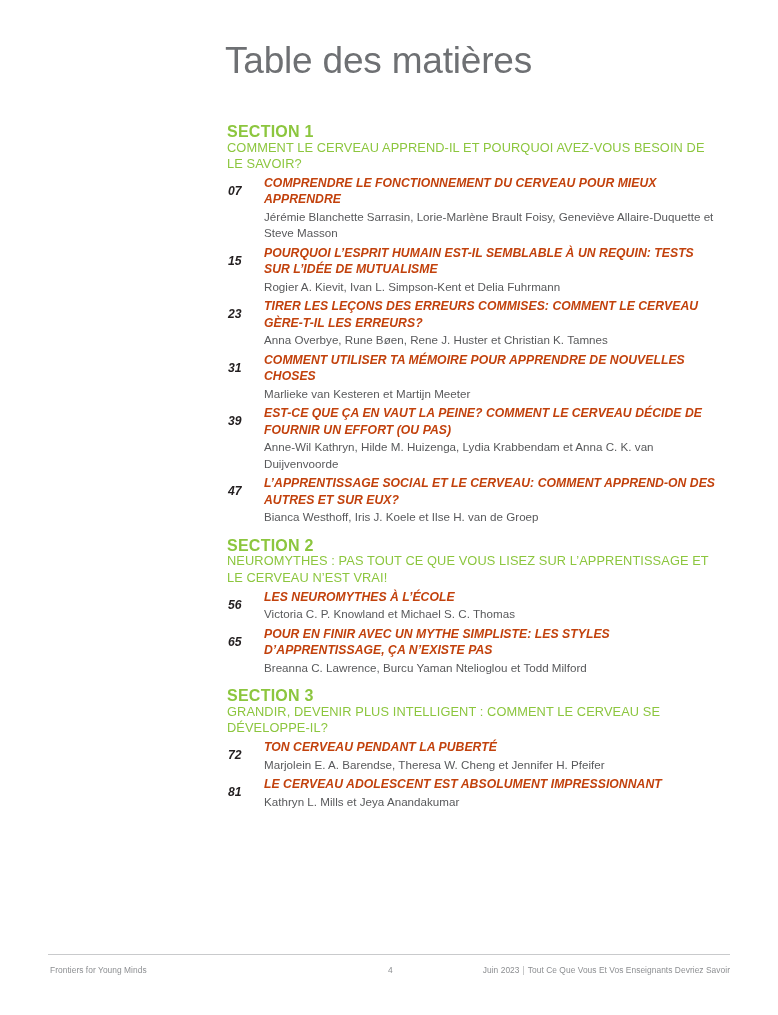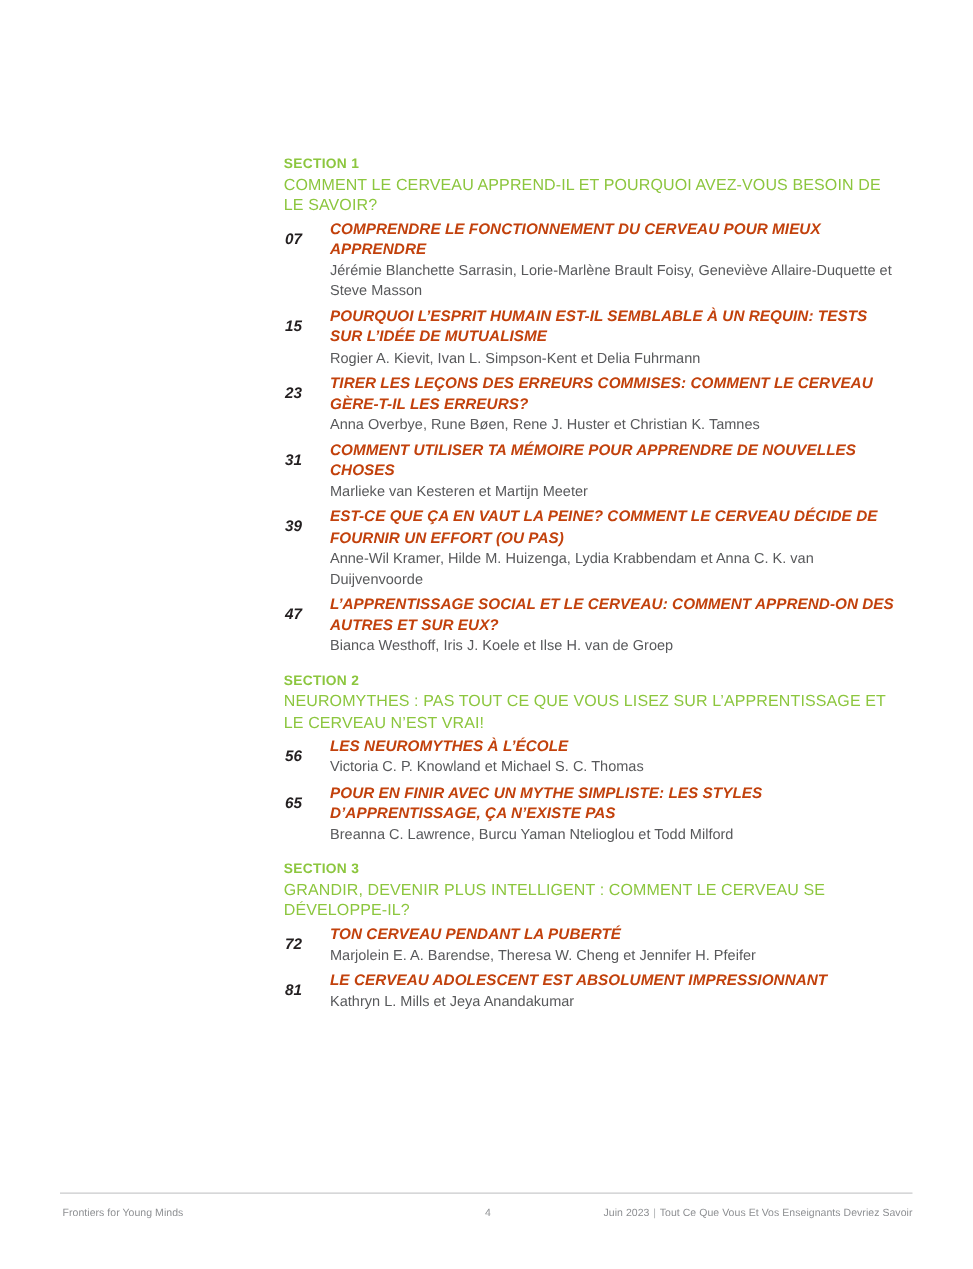--- a/index.html
+++ b/index.html
@@ -41,21 +41,21 @@
   .section {
     margin-bottom: 0;
   }
   .section + .section {
     margin-top: 12px;
   }
 
   .section-label {
     color: #8cc63e;
     font-weight: bold;
-    font-size: 11px;
+    font-size: 16px;
     letter-spacing: 0.25px;
     line-height: 15.5px;
     text-transform: uppercase;
   }
   .section-heading {
     color: #8cc63e;
     font-weight: 400;
     font-size: 12.8px;
     letter-spacing: 0.1px;
     line-height: 16.2px;
@@ -139,20 +139,21 @@
   .footer-sep {
     padding: 0 3px;
     color: #b0b2b4;
   }
 </style>
 </head>
 <body>
 
 <div class="page">
 
+  <div class="toc-title">Table des matières</div>
 
   <div class="content">
       <div class="section">
         <div class="section-label">SECTION 1</div>
         <div class="section-heading">COMMENT LE CERVEAU APPREND-IL ET POURQUOI AVEZ-VOUS BESOIN DE LE SAVOIR?</div>
         <div class="entry">
           <div class="entry-page">07</div>
           <div class="entry-title">COMPRENDRE LE FONCTIONNEMENT DU CERVEAU POUR MIEUX APPRENDRE</div>
           <div class="entry-authors">Jérémie Blanchette Sarrasin, Lorie-Marlène Brault Foisy, Geneviève Allaire-Duquette et Steve Masson</div>
         </div>
@@ -167,21 +168,21 @@
           <div class="entry-authors">Anna Overbye, Rune Bøen, Rene J. Huster et Christian K. Tamnes</div>
         </div>
         <div class="entry">
           <div class="entry-page">31</div>
           <div class="entry-title">COMMENT UTILISER TA MÉMOIRE POUR APPRENDRE DE NOUVELLES CHOSES</div>
           <div class="entry-authors">Marlieke van Kesteren et Martijn Meeter</div>
         </div>
         <div class="entry">
           <div class="entry-page">39</div>
           <div class="entry-title">EST-CE QUE ÇA EN VAUT LA PEINE? COMMENT LE CERVEAU DÉCIDE DE FOURNIR UN EFFORT (OU PAS)</div>
-          <div class="entry-authors">Anne-Wil Kramer, Hilde M. Huizenga, Lydia Krabbendam et Anna C. K. van Duijvenvoorde</div>
+          <div class="entry-authors">Anne-Wil Kathryn, Hilde M. Huizenga, Lydia Krabbendam et Anna C. K. van Duijvenvoorde</div>
         </div>
         <div class="entry">
           <div class="entry-page">47</div>
           <div class="entry-title">L’APPRENTISSAGE SOCIAL ET LE CERVEAU: COMMENT APPREND-ON DES AUTRES ET SUR EUX?</div>
           <div class="entry-authors">Bianca Westhoff, Iris J. Koele et Ilse H. van de Groep</div>
         </div>
       </div>
       <div class="section">
         <div class="section-label">SECTION 2</div>
         <div class="section-heading">NEUROMYTHES : PAS TOUT CE QUE VOUS LISEZ SUR L’APPRENTISSAGE ET LE CERVEAU N’EST VRAI!</div>

